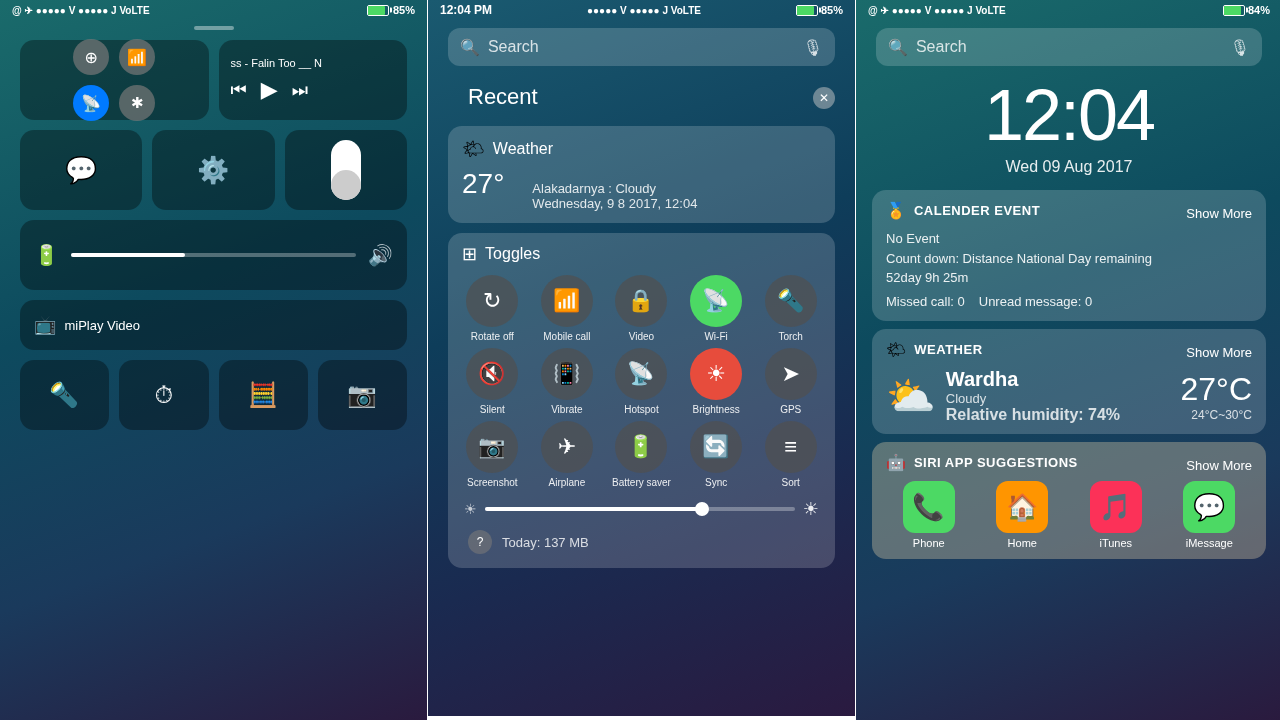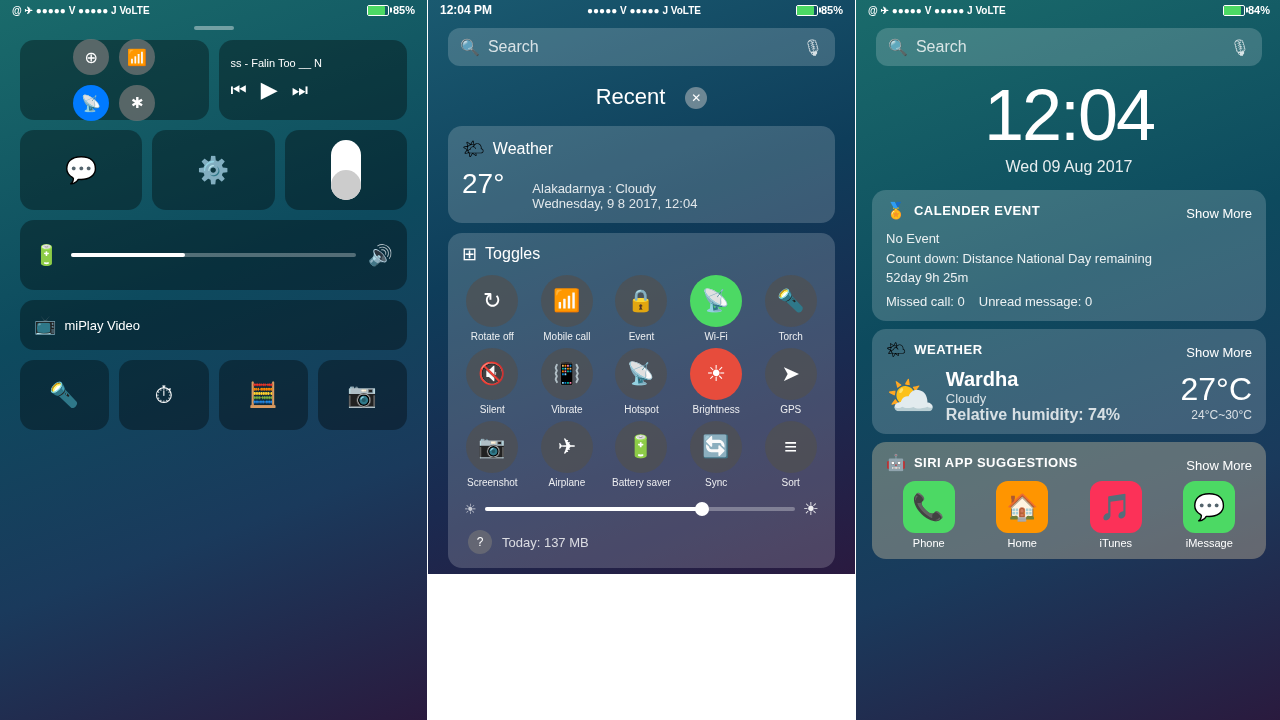--- a/index.html
+++ b/index.html
@@ -16,21 +16,21 @@
       width: 427px;
       height: 720px;
       background: linear-gradient(160deg, #1a6b6b 0%, #0d4a5e 40%, #1a3a5c 70%, #2a1a3e 100%);
       position: relative;
       flex-shrink: 0;
     }
 
     
     .panel-spotlight {
       width: 427px;
-      height: 574px;
+      height: 716px;
       background: linear-gradient(160deg, #1a5a70 0%, #0e3d5a 40%, #1a2a50 70%, #2a1a40 100%);
       position: relative;
       flex-shrink: 0;
     }
 
     
     .panel-notification {
       width: 426px;
       height: 720px;
       background: linear-gradient(160deg, #1a6b6b 0%, #0d4a5e 40%, #1a3a5c 70%, #2a1a3e 100%);
@@ -491,21 +491,21 @@
       <span>85%</span>
     </span>
   </div>
 
   <div class="p2-search-bar">
     <span style="color:rgba(255,255,255,0.8); font-size:16px;">🔍</span>
     <span class="p2-search-text">Search</span>
     <span class="p2-mic">🎙</span>
   </div>
 
-  <div style="display:flex; justify-content:center; align-items:center; margin: 12px 20px 8px;">
+  <div style="display:flex; justify-content:space-between; align-items:center; margin: 12px 20px 8px;">
     <span class="p2-recent-label">Recent</span>
     <div class="p2-close-btn">✕</div>
   </div>
 
   <div class="p2-weather-card">
     <div class="p2-weather-header">
       <span class="p2-weather-icon">🌤</span>
       <span class="p2-weather-title">Weather</span>
     </div>
     <div class="p2-weather-body">
@@ -532,21 +532,21 @@
         <span class="p2-toggle-label">Rotate off</span>
       </div>
 
       <div class="p2-toggle-item">
         <div class="p2-toggle-btn">📶</div>
         <span class="p2-toggle-label">Mobile call</span>
       </div>
 
       <div class="p2-toggle-item">
         <div class="p2-toggle-btn">🔒</div>
-        <span class="p2-toggle-label">Event</span>
+        <span class="p2-toggle-label">Video</span>
       </div>
 
       <div class="p2-toggle-item">
         <div class="p2-toggle-btn active-green">📡</div>
         <span class="p2-toggle-label">Wi-Fi</span>
       </div>
 
       <div class="p2-toggle-item">
         <div class="p2-toggle-btn">🔦</div>
         <span class="p2-toggle-label">Torch</span>

